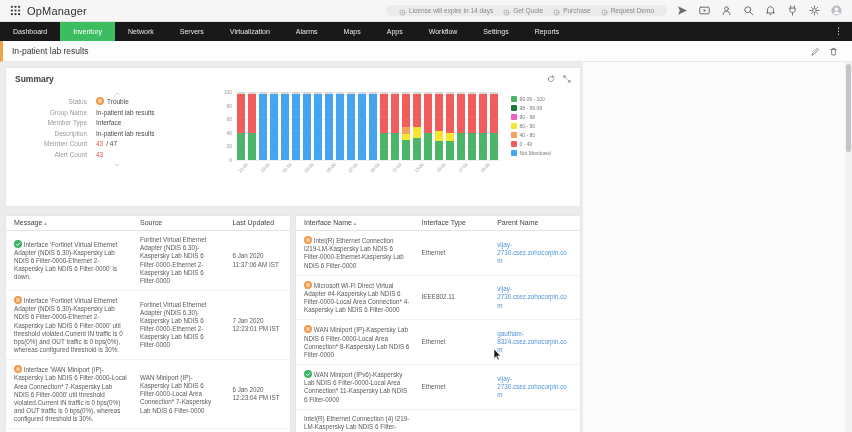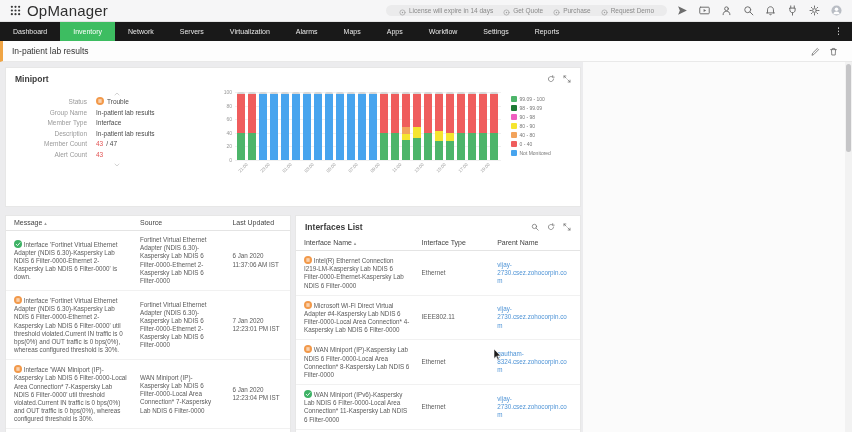--- a/index.html
+++ b/index.html
@@ -4,21 +4,21 @@
 <style>
   * { margin:0; padding:0; box-sizing:border-box; }
   html,body { width:852px; height:432px; overflow:hidden; background:#ececee;
     font-family:"Liberation Sans", sans-serif; }
   .screen { position:relative; width:852px; height:432px; }
 
   
   .topbar { height:22px; background:#f6f6f7; border-bottom:1px solid #e3e3e3;
     display:flex; align-items:center; justify-content:space-between; padding:0 10px; }
   .brand { display:flex; align-items:center; gap:6px; }
-  .brand-name { font-size:15px; color:#2f2f2f; letter-spacing:.2px; }
+  .brand-name { font-size:11px; color:#2f2f2f; letter-spacing:.2px; }
   .topbar-right { display:flex; align-items:center; gap:10px; }
   .notice-group { display:flex; align-items:center; gap:0; background:#ebebec;
     border-radius:9px; padding:2px 8px; }
   .notice { display:flex; align-items:center; gap:3px; font-size:6.5px; color:#8a8a8a;
     padding:0 5px; white-space:nowrap; }
   .topbar-icons { display:flex; align-items:center; gap:11px; }
   .tb-icon { display:inline-flex; width:11px; height:11px; }
   .tb-icon svg { width:11px; height:11px; }
 
   
@@ -247,21 +247,21 @@
           </svg>
         </span>
     </div>
   </div>
 
   <div class="canvas">
     <div class="content-col">
 
       <section class="card summary-card">
         <div class="card-header">
-          <span class="card-title">Miniport</span>
+          <span class="card-title">Summary</span>
           <div class="hdr-icons">
             <span class="ic" id="sumRefresh">
                 <svg viewBox="0 0 10 10" fill="none" stroke="#6d6d6d" stroke-width="0.9" stroke-linecap="round" stroke-linejoin="round">
                   <path d="M8.2 5 A3.2 3.2 0 1 1 7.1 2.6"></path>
                   <path d="M7.1 0.8 L7.1 2.7 L9 2.7"></path>
                 </svg>
               </span>
             <span class="ic" id="sumExpand">
                 <svg viewBox="0 0 10 10" fill="none" stroke="#6d6d6d" stroke-width="0.9" stroke-linecap="round" stroke-linejoin="round">
                   <path d="M1.2 3.6 L1.2 1.2 L3.6 1.2 M6.4 8.8 L8.8 8.8 L8.8 6.4 M1.2 1.2 L4 4 M8.8 8.8 L6 6"></path>
@@ -550,42 +550,20 @@
                       <rect x="5.55" y="2.7" width="1.15" height="4.6" fill="#fff"></rect>
                     </svg>
                   </span> Interface 'WAN Miniport (IP)-Kaspersky Lab NDIS 6 Filter-0000-Local Area Connection* 7-Kaspersky Lab NDIS 6 Filter-0000' util threshold violated.Current IN traffic is 0 bps(0%) and OUT traffic is 0 bps(0%), whereas configured threshold is 30%.</span>
      <span class="td">WAN Miniport (IP)-Kaspersky Lab NDIS 6 Filter-0000-Local Area Connection* 7-Kaspersky Lab NDIS 6 Filter-0000</span>
      <span class="td">6 Jan 2020 12:23:04 PM IST</span>
    </div>
             </div>
         </section>
 
         <section class="card panel">
-          <div class="card-header">
-            <span class="card-title">Interfaces List</span>
-            <div class="hdr-icons">
-              <span class="ic" id="ifSearch">
-                  <svg viewBox="0 0 10 10" fill="none" stroke="#6d6d6d" stroke-width="0.9" stroke-linecap="round" stroke-linejoin="round">
-                    <circle cx="4.3" cy="4.3" r="2.7"></circle>
-                    <path d="M6.4 6.4 L9 9"></path>
-                  </svg>
-                </span>
-              <span class="ic" id="ifRefresh">
-                  <svg viewBox="0 0 10 10" fill="none" stroke="#6d6d6d" stroke-width="0.9" stroke-linecap="round" stroke-linejoin="round">
-                    <path d="M8.2 5 A3.2 3.2 0 1 1 7.1 2.6"></path>
-                    <path d="M7.1 0.8 L7.1 2.7 L9 2.7"></path>
-                  </svg>
-                </span>
-              <span class="ic" id="ifExpand">
-                  <svg viewBox="0 0 10 10" fill="none" stroke="#6d6d6d" stroke-width="0.9" stroke-linecap="round" stroke-linejoin="round">
-                    <path d="M1.2 3.6 L1.2 1.2 L3.6 1.2 M6.4 8.8 L8.8 8.8 L8.8 6.4 M1.2 1.2 L4 4 M8.8 8.8 L6 6"></path>
-                  </svg>
-                </span>
-            </div>
-          </div>
           <div class="tbl-head cols-if" id="ifHead">
               <span class="th">Interface Name <span class="sort-mark">▴</span></span>
               <span class="th">Interface Type</span>
               <span class="th">Parent Name</span>
             </div>
           <div id="ifRows">
               <div class="tbl-row cols-if">
      <span class="td"><span class="sev" style="width:8px;height:8px">
                     <svg viewBox="0 0 10 10" width="8" height="8">
                       <circle cx="5" cy="5" r="5" fill="#f2994a"></circle>

